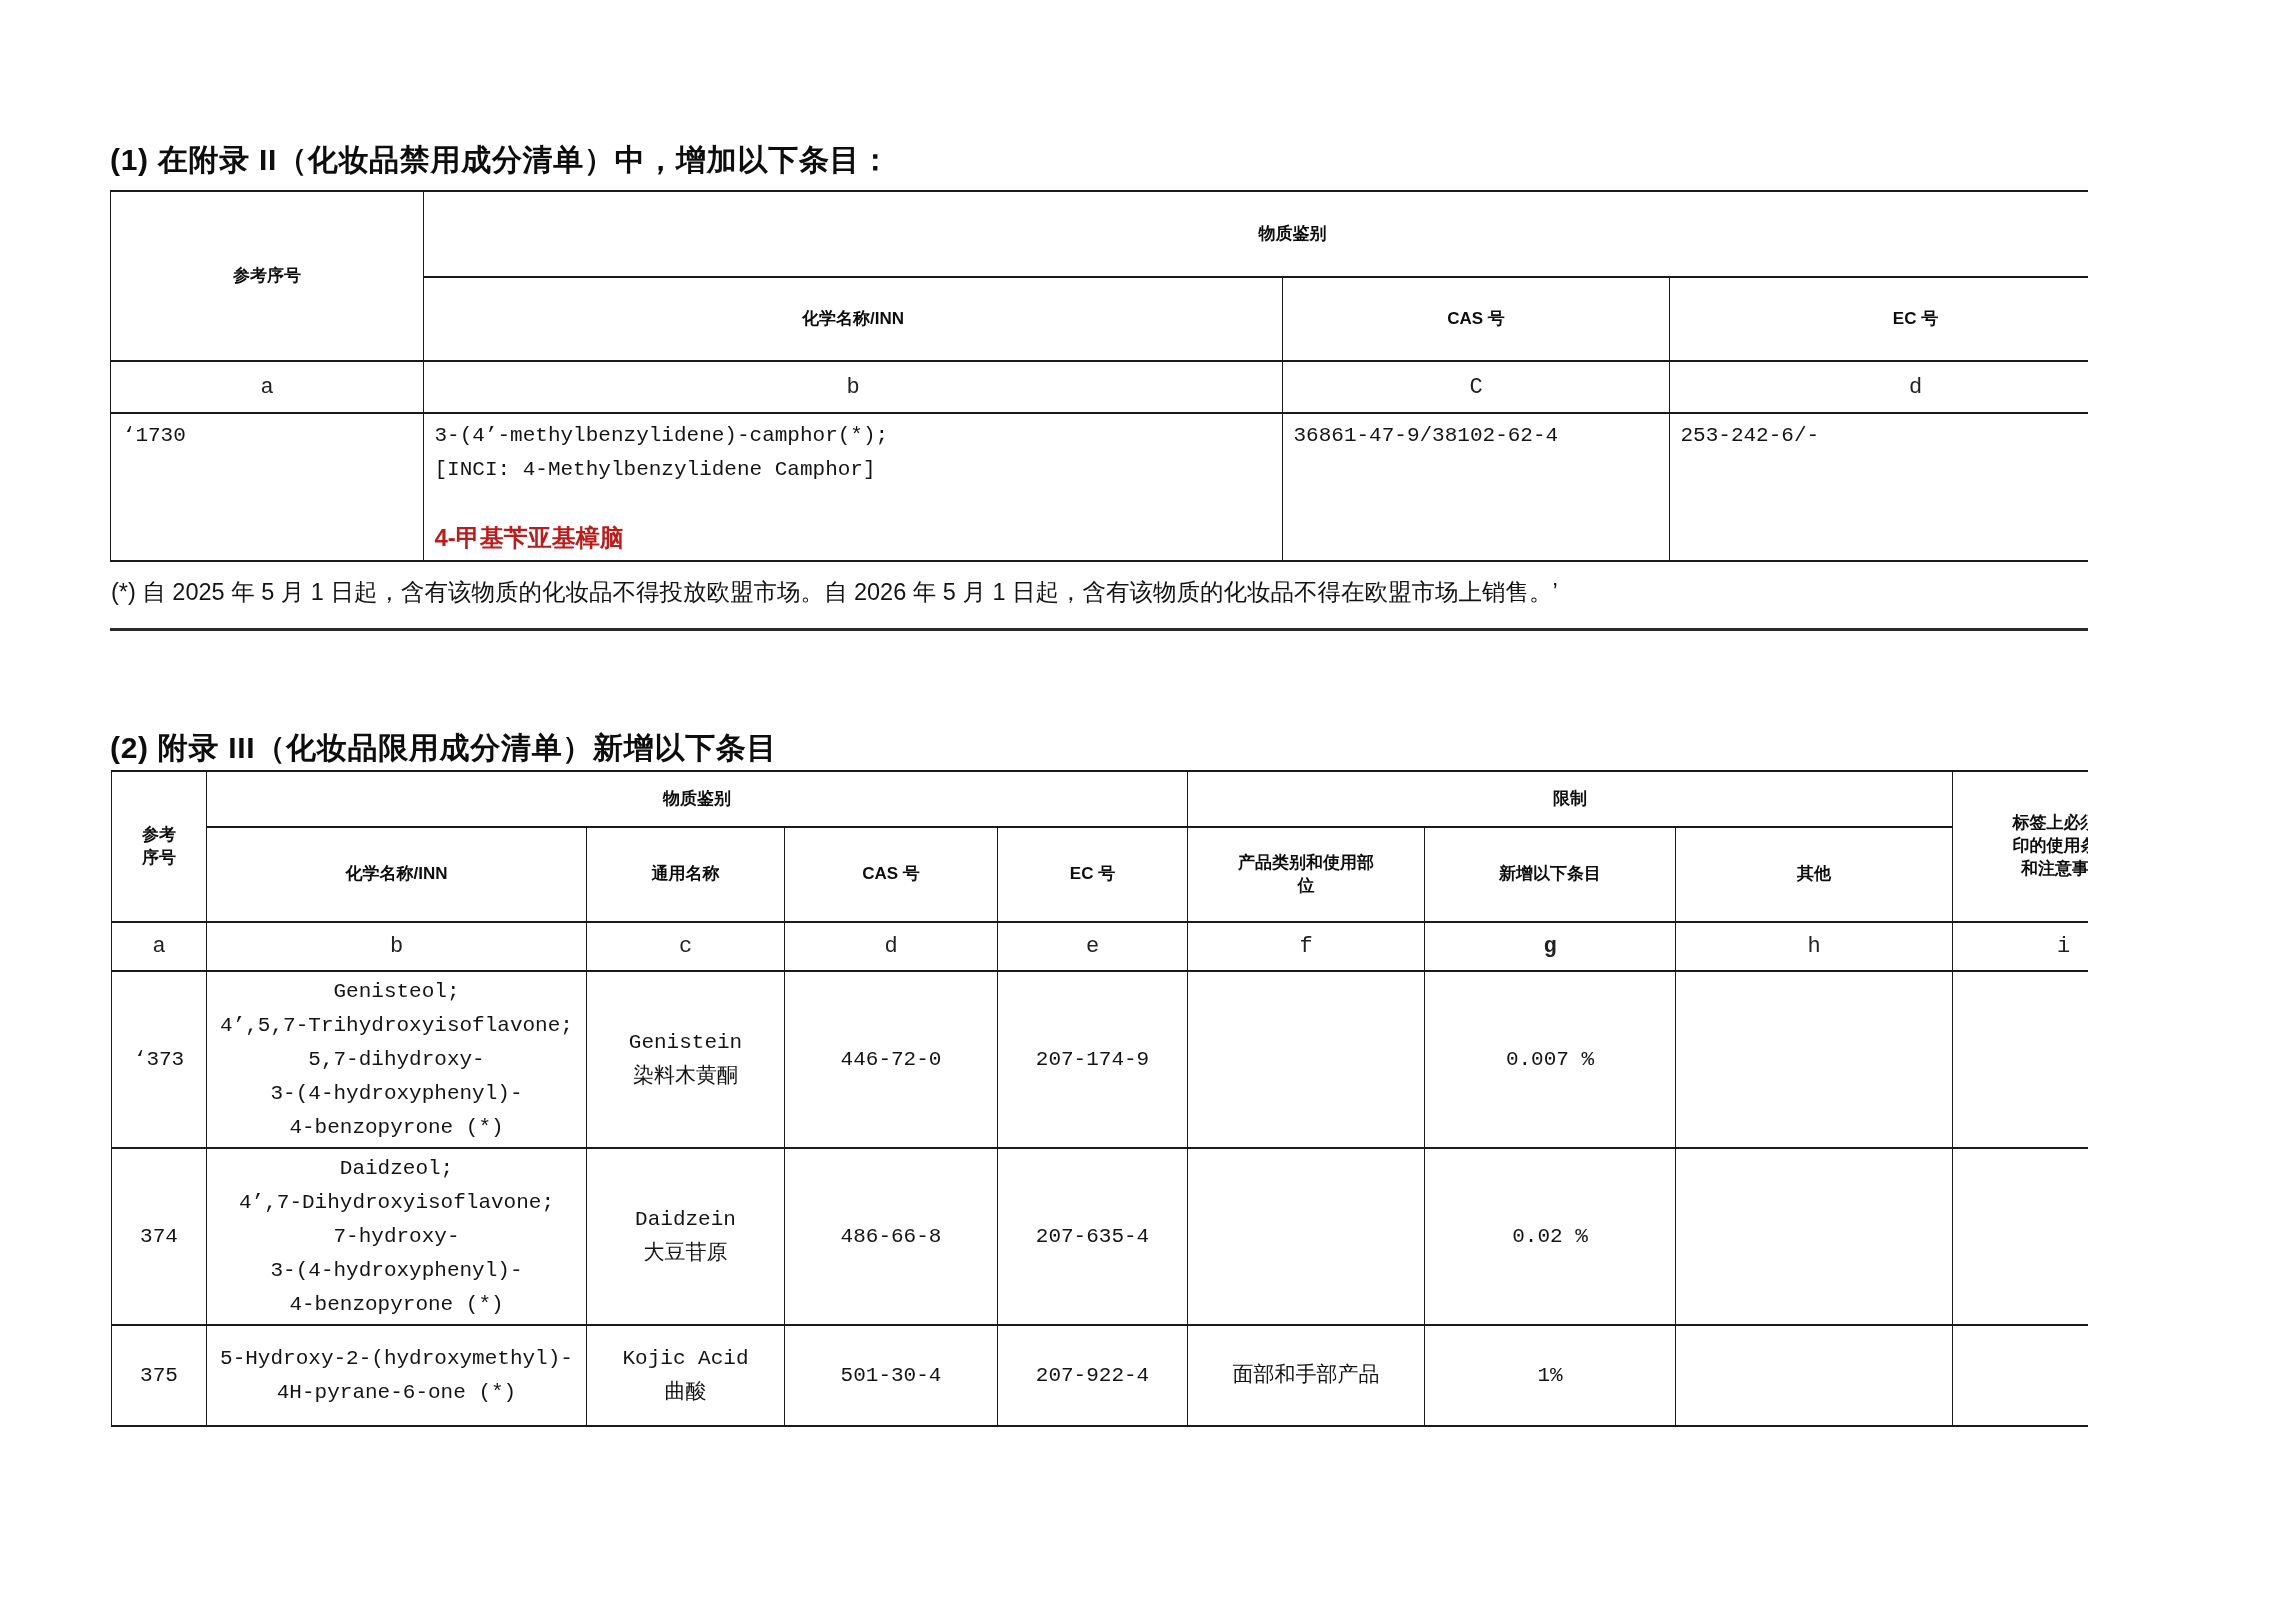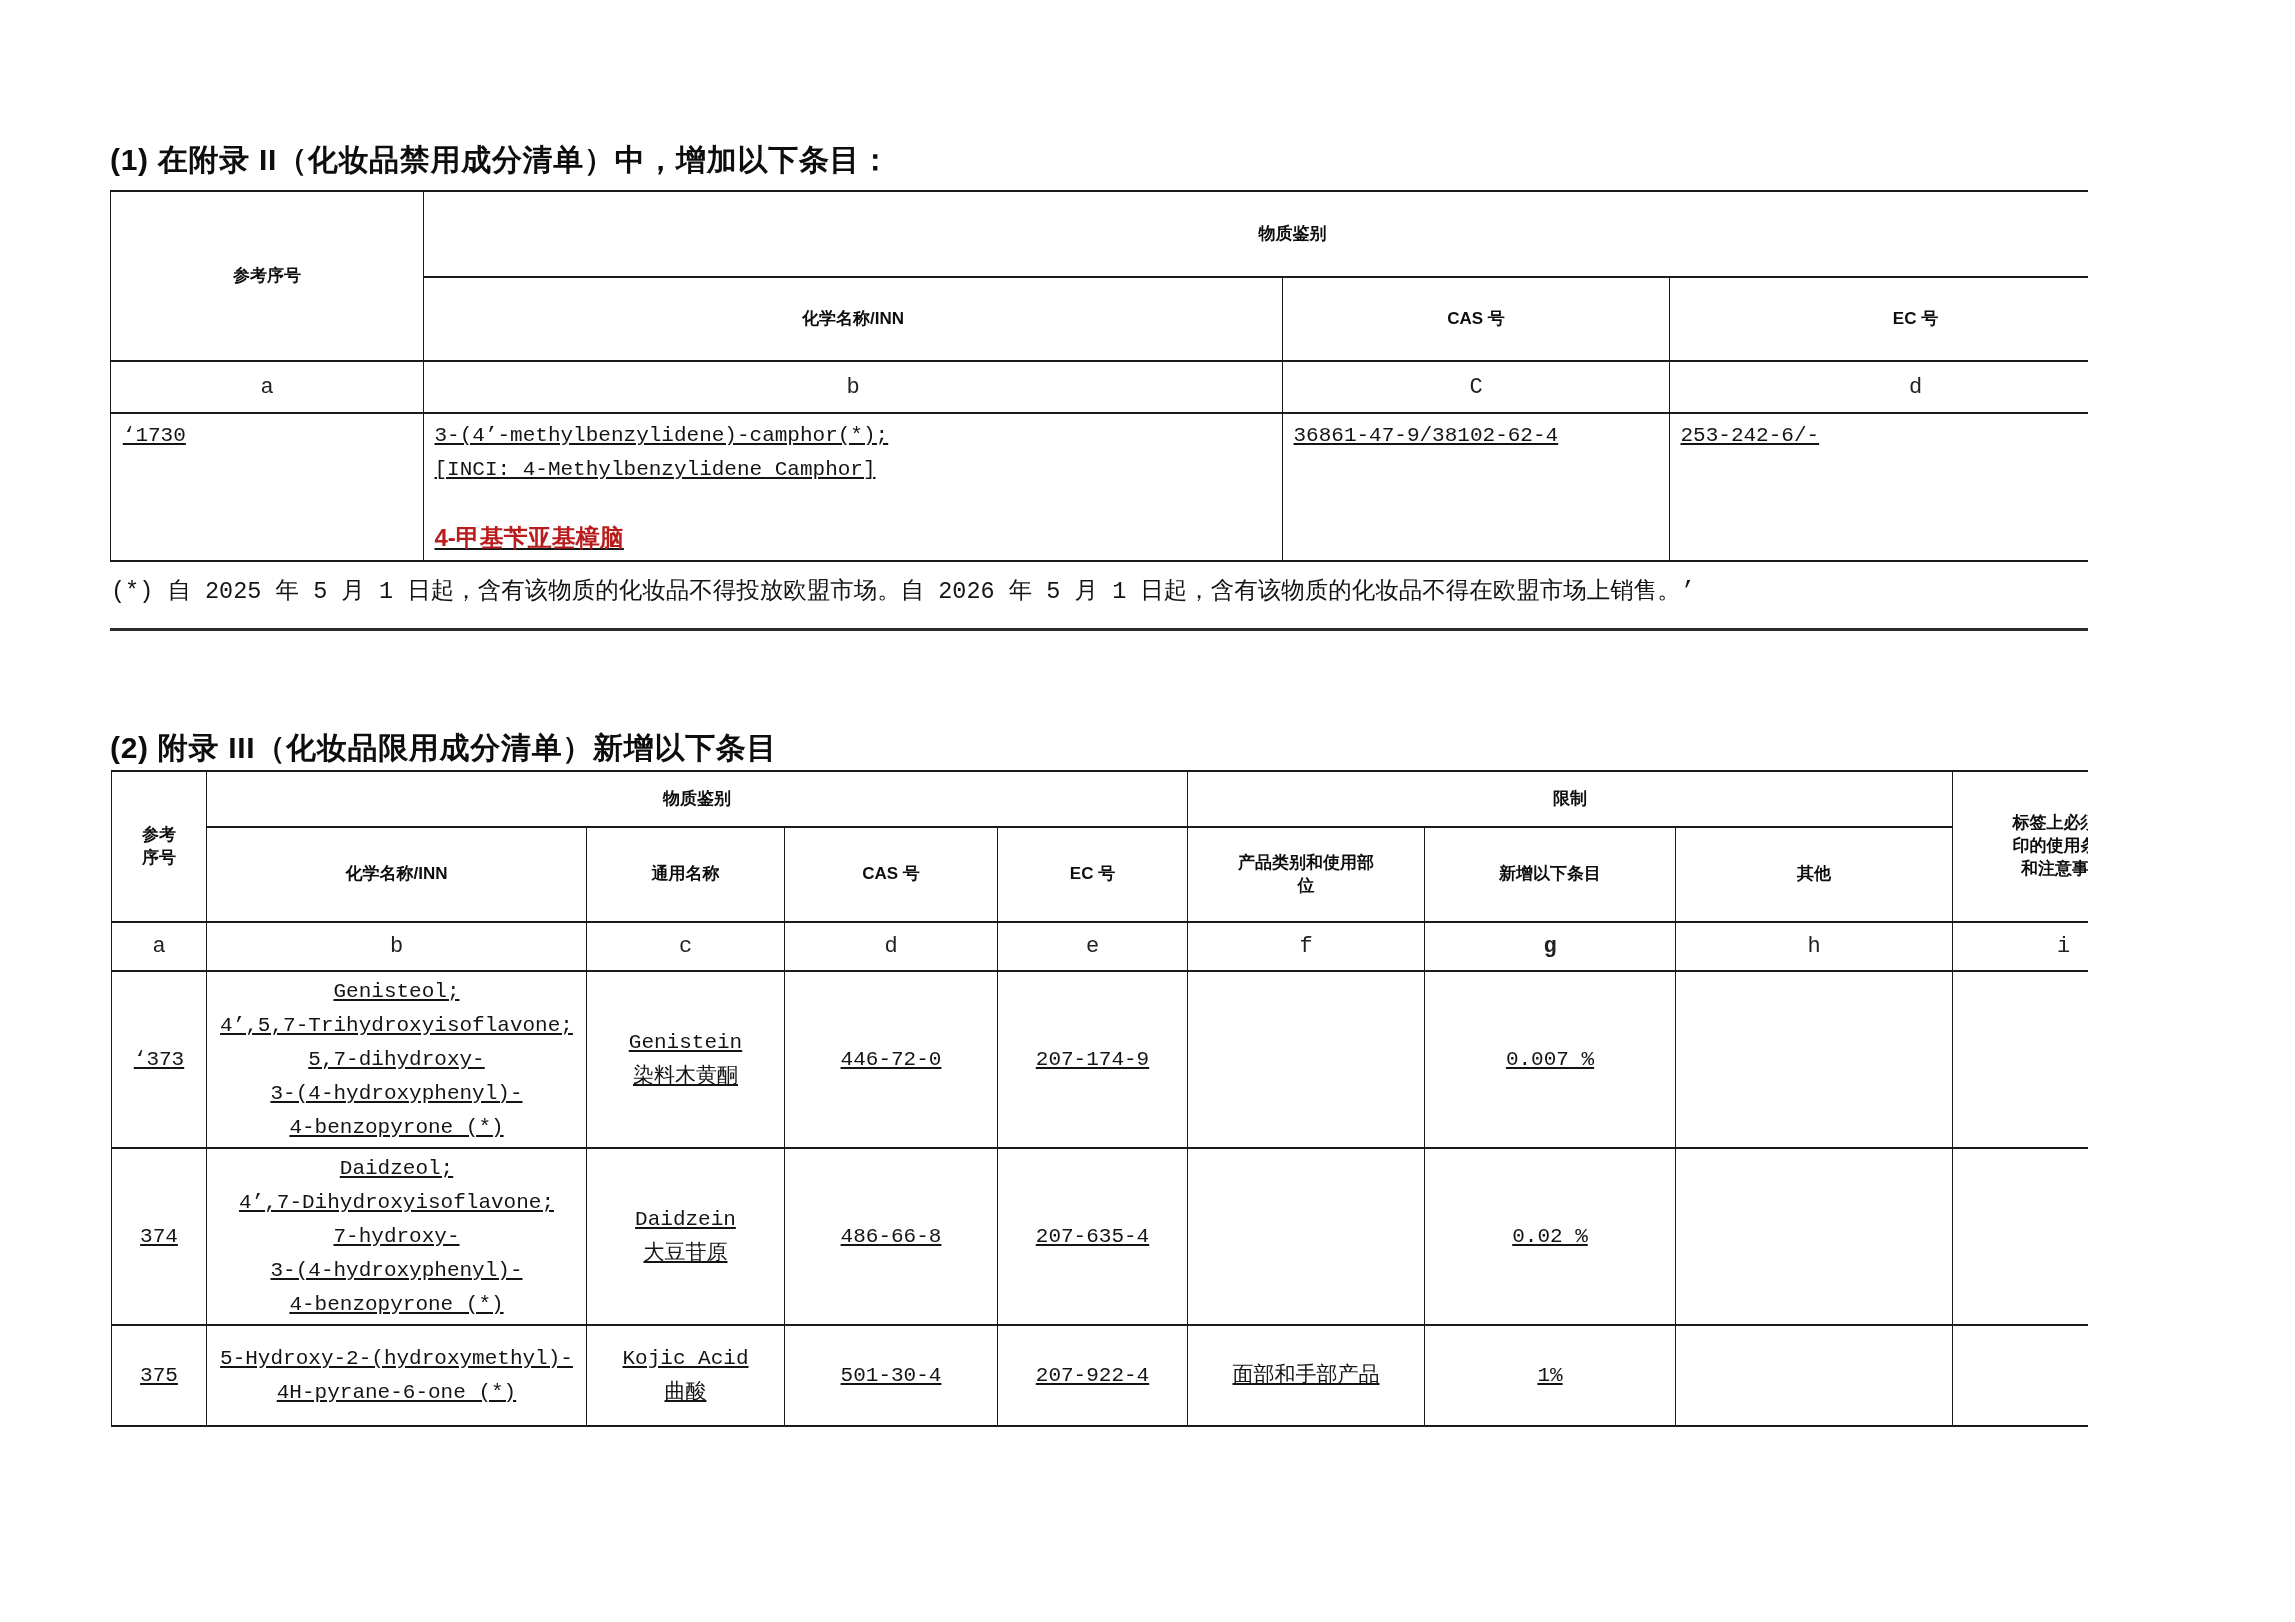--- a/index.html
+++ b/index.html
@@ -12,39 +12,39 @@
   #heading2{left:110px;top:731px;}
 
   table{border-collapse:collapse;table-layout:fixed;position:absolute;background:#fff;}
   td,th{border:1.3px solid #1a1a1a;border-top-width:2.6px;border-bottom-width:2.6px;
         padding:0;box-sizing:border-box;overflow:hidden;}
   th{font-family:"Liberation Sans","DejaVu Sans",sans-serif;font-weight:700;
      font-size:17px;text-align:center;vertical-align:middle;color:#0d0d0d;line-height:1.35;}
   .letters td{font-family:"Liberation Mono","DejaVu Sans Mono",monospace;
               font-size:22px;text-align:center;vertical-align:middle;color:#222;}
   .data td{font-family:"Liberation Mono","DejaVu Sans Mono",monospace;
-           font-size:21px;line-height:34px;color:#141414;text-decoration:underline;}
+           font-size:21px;line-height:34px;color:#141414;}
 
   #table1{left:110px;top:190px;width:2052px;}
   #table1 .data td{vertical-align:top;padding:5.2px 10.5px;}
   #table1 td.ref{padding-left:11.8px;}
   .t1-bold{font-family:"Liberation Sans","DejaVu Sans",sans-serif;font-weight:700;
            font-size:24px;margin-top:34px;color:#b91c1c;}
 
   #table2{left:111px;top:770px;width:2063px;}
   #table2 .data td{vertical-align:middle;padding:2.6px 6.5px;text-align:center;}
   #table2 td.refcell{text-align:center;padding:2.6px 1.3px;}
   #table2 td.center{text-align:center;}
   .wrap2{max-width:2.1em;margin:0 auto;text-align:center;}
   .wrap8{max-width:8.1em;margin:12px auto;text-align:center;}
   .wrap6{max-width:6.1em;margin:0 auto;text-align:center;}
   .boldletter{font-weight:700;}
 
   #footnote{position:absolute;left:111px;top:576px;width:2067px;font-size:23.5px;
-            line-height:1.4;color:#141414;font-family:Liberation Mono, monospace;}
+            line-height:1.4;color:#141414;font-family:Liberation Sans, sans-serif;}
   #divider{position:absolute;left:110px;top:628px;width:2051px;height:2.6px;background:#2a2a2a;}
 </style>
 </head>
 <body>
 
 <div class="page">
 
   <div id="heading1" class="heading">(1) 在附录 II（化妆品禁用成分清单）中，增加以下条目：</div>
 
   <table id="table1">

